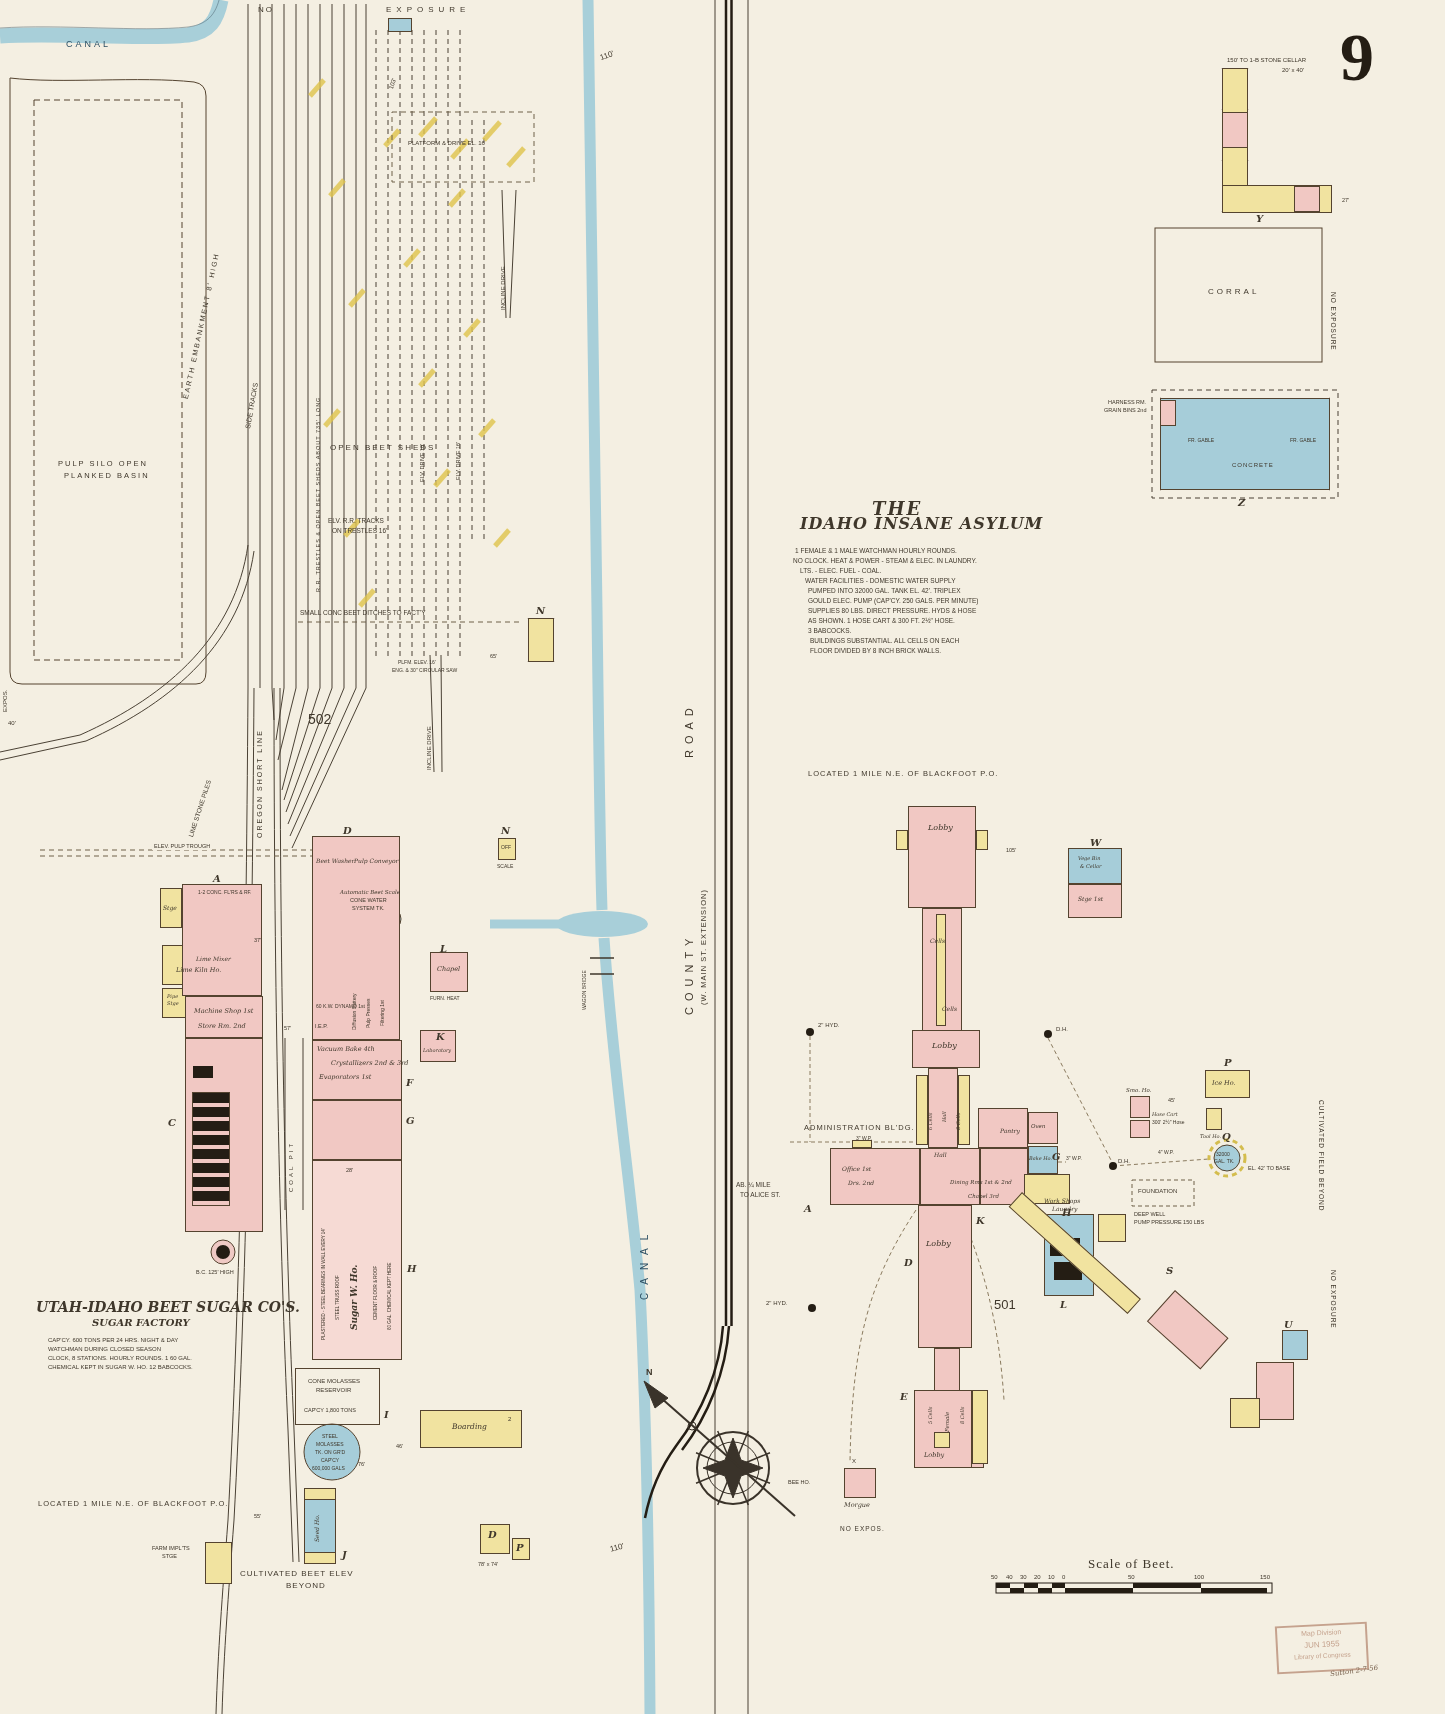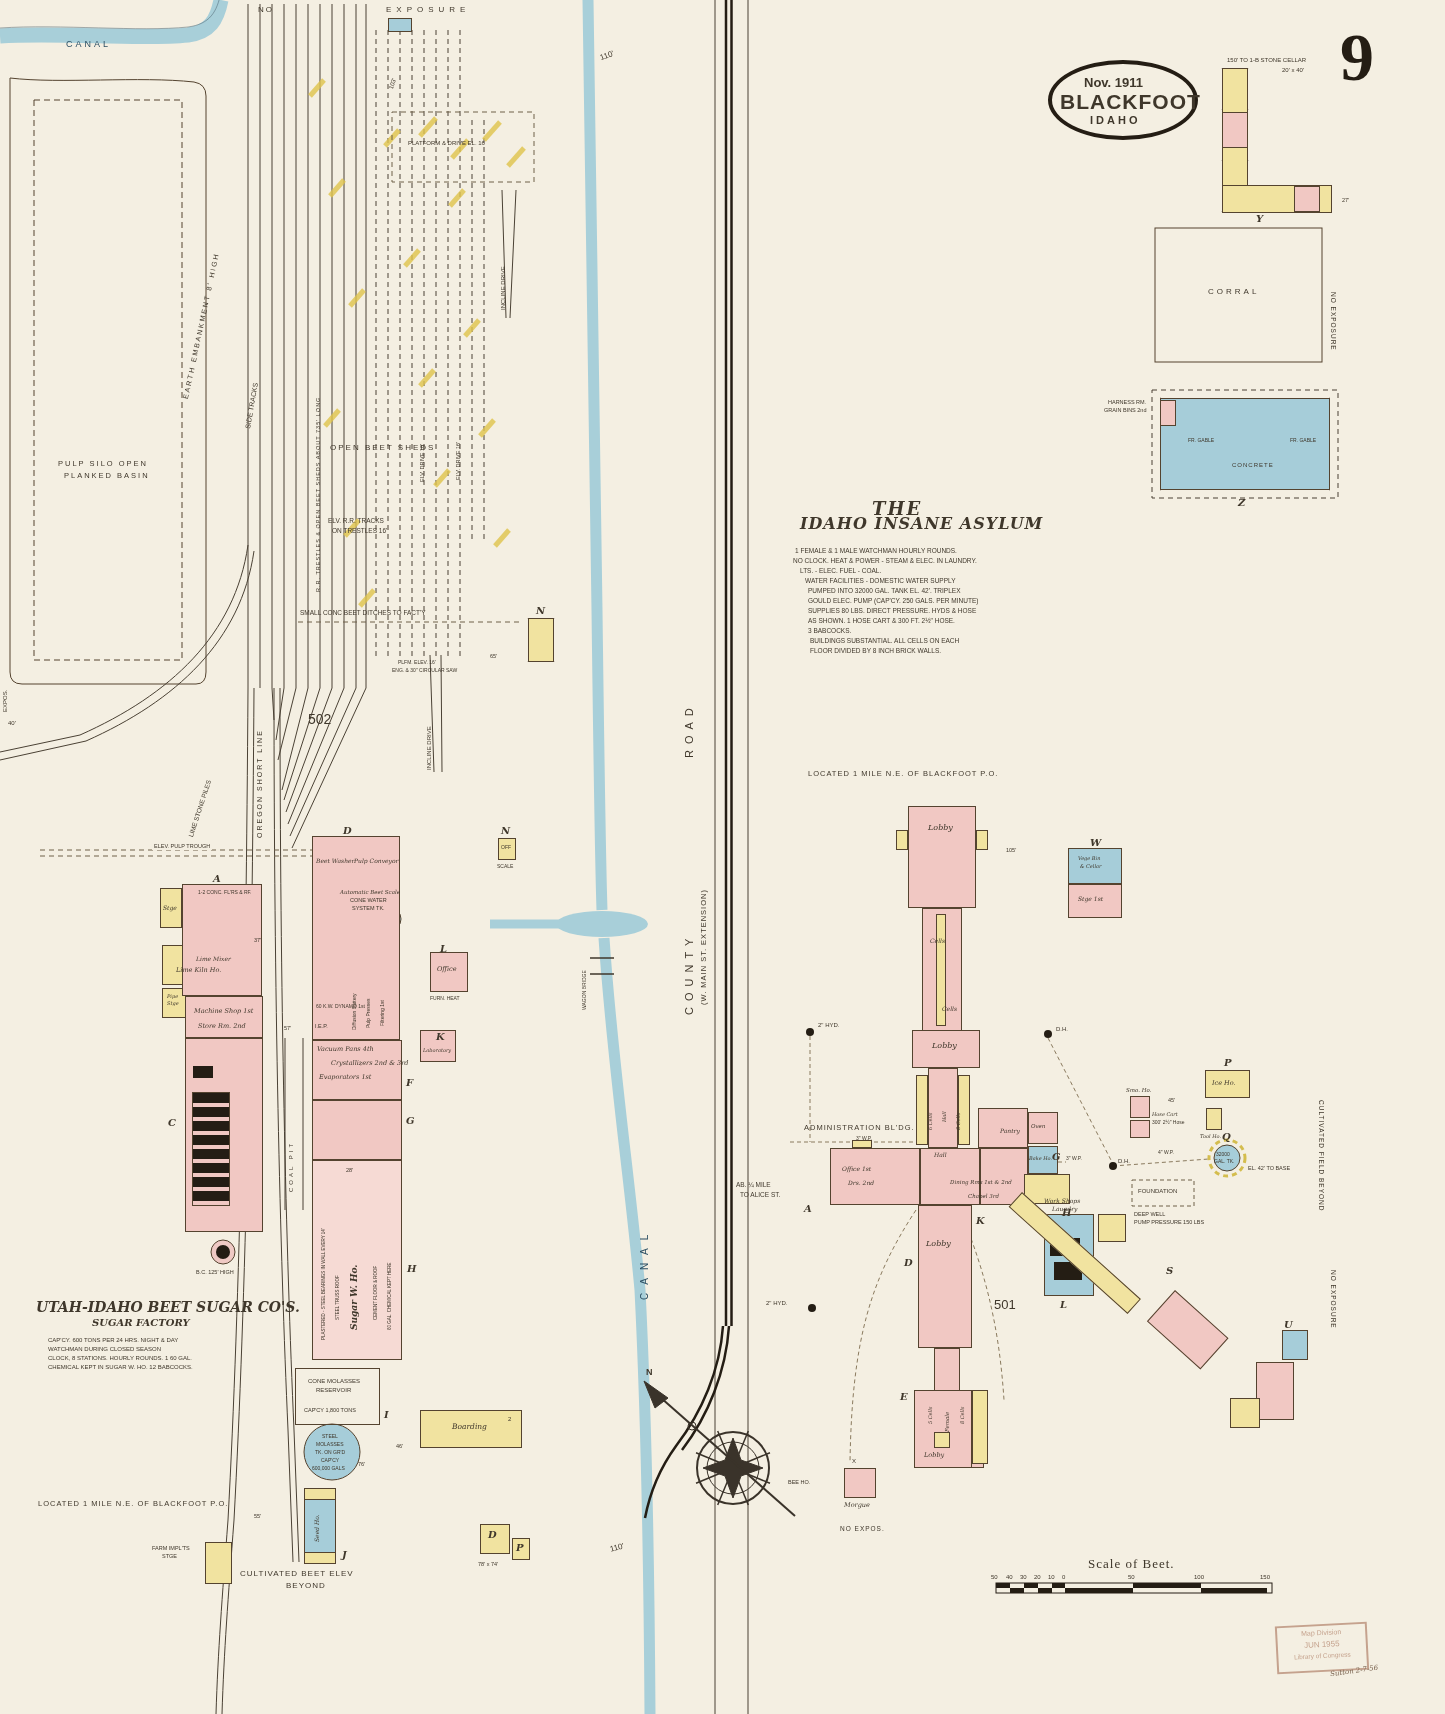--- a/index.html
+++ b/index.html
@@ -291,25 +291,20 @@
 <div class="B bl" style="left:1160px;top:398px;width:170px;height:92px"></div>
 <div class="B pk" style="left:1160px;top:400px;width:16px;height:26px"></div>
 
 <div class="B yl r42" style="left:1022px;top:1192px;width:160px;height:20px"></div>
 <div class="B pk r42" style="left:1175px;top:1290px;width:72px;height:42px"></div>
 <div class="B bl" style="left:1282px;top:1330px;width:26px;height:30px"></div>
 <div class="B pk" style="left:1256px;top:1362px;width:38px;height:58px"></div>
 <div class="B yl" style="left:1230px;top:1398px;width:30px;height:30px"></div>
 
 <div class="bignum">9</div>
-<div class="oval">
-  <div class="L b s13" style="left:32px;top:12px">Nov. 1911</div>
-  <div class="L b" style="left:8px;top:27px;font-size:21px;letter-spacing:1px">BLACKFOOT</div>
-  <div class="L b s11 ls3" style="left:38px;top:51px">IDAHO</div>
-</div>
 <div class="L s6" style="left:1227px;top:57px">150' TO 1-B STONE CELLAR</div>
 <div class="L s6" style="left:1282px;top:67px">20' x 40'</div>
 
 <div class="Lt" style="left:872px;top:500px;font-size:18px;letter-spacing:2px">THE</div>
 <div class="Lt" style="left:800px;top:516px;font-size:16px;letter-spacing:1px">IDAHO INSANE ASYLUM</div>
 <div class="L s65" style="left:795px;top:548px">1 FEMALE &amp; 1 MALE WATCHMAN HOURLY ROUNDS.</div>
 <div class="L s65" style="left:793px;top:558px">NO CLOCK.  HEAT &amp; POWER - STEAM &amp; ELEC. IN LAUNDRY.</div>
 <div class="L s65" style="left:800px;top:568px">LTS. - ELEC.   FUEL - COAL.</div>
 <div class="L s65" style="left:805px;top:578px">WATER FACILITIES - DOMESTIC WATER SUPPLY</div>
 <div class="L s65" style="left:808px;top:588px">PUMPED INTO 32000 GAL. TANK EL. 42'. TRIPLEX</div>
@@ -380,37 +375,37 @@
 <div class="L s55" style="left:254px;top:938px">37'</div>
 <div class="Lt" style="left:343px;top:826px">D</div>
 <div class="L s6 it" style="left:316px;top:858px">Beet Washer</div>
 <div class="L s6 it" style="left:354px;top:858px">Pulp Conveyor</div>
 <div class="L s55 it" style="left:340px;top:890px">Automatic Beet Scale</div>
 <div class="L s5" style="left:316px;top:1004px">60 K.W. DYNAMO 1st</div>
 <div class="L s5 rv" style="left:352px;top:1030px">Diffusion Battery</div>
 <div class="L s5 rv" style="left:366px;top:1028px">Pulp Presses</div>
 <div class="L s5 rv" style="left:380px;top:1026px">Filtering 1st</div>
 <div class="L s55" style="left:315px;top:1024px">I.E.P.</div>
-<div class="L s65 it" style="left:317px;top:1046px">Vacuum Pans 4th</div>
+<div class="L s65 it" style="left:317px;top:1046px">Vacuum Bake 4th</div>
 <div class="L s65 it" style="left:331px;top:1060px">Crystallizers 2nd &amp; 3rd</div>
 <div class="L s65 it" style="left:319px;top:1074px">Evaporators 1st</div>
 <div class="Lt" style="left:406px;top:1078px">F</div>
 <div class="Lt" style="left:406px;top:1116px">G</div>
 <div class="Lt" style="left:407px;top:1264px">H</div>
 <div class="L s55" style="left:346px;top:1168px">28'</div>
 <div class="L s9 it rv b" style="left:350px;top:1330px;font-family:'DejaVu Serif',serif">Sugar W. Ho.</div>
 <div class="L rv" style="left:322px;top:1340px;font-size:4.5px">PLASTERED - STEEL BEARINGS IN WALL EVERY 14'</div>
 <div class="L rv" style="left:336px;top:1320px;font-size:4.5px">STEEL TRUSS ROOF</div>
 <div class="L rv" style="left:374px;top:1320px;font-size:4.5px">CEMENT FLOOR &amp; ROOF</div>
 <div class="L rv" style="left:388px;top:1330px;font-size:4.5px">60 GAL. CHEMICAL KEPT HERE</div>
 <div class="L s55" style="left:196px;top:1270px">B.C. 125' HIGH</div>
 <div class="L s55" style="left:350px;top:898px">CONE WATER</div>
 <div class="L s55" style="left:352px;top:906px">SYSTEM TK.</div>
 <div class="Lt" style="left:440px;top:944px">L</div>
-<div class="L s65 it" style="left:437px;top:966px">Office</div>
+<div class="L s65 it" style="left:437px;top:966px">Chapel</div>
 <div class="L s5" style="left:430px;top:996px">FURN. HEAT</div>
 <div class="Lt" style="left:436px;top:1032px">K</div>
 <div class="L s5 it" style="left:423px;top:1048px">Laboratory</div>
 <div class="L s6" style="left:308px;top:1378px">CONE MOLASSES</div>
 <div class="L s6" style="left:316px;top:1387px">RESERVOIR</div>
 <div class="L s55" style="left:304px;top:1408px">CAP'CY 1,800 TONS</div>
 <div class="Lt" style="left:384px;top:1410px">I</div>
 <div class="L s5" style="left:322px;top:1434px">STEEL</div>
 <div class="L s5" style="left:316px;top:1442px">MOLASSES</div>
 <div class="L s5" style="left:315px;top:1450px">TK. ON GR'D</div>

